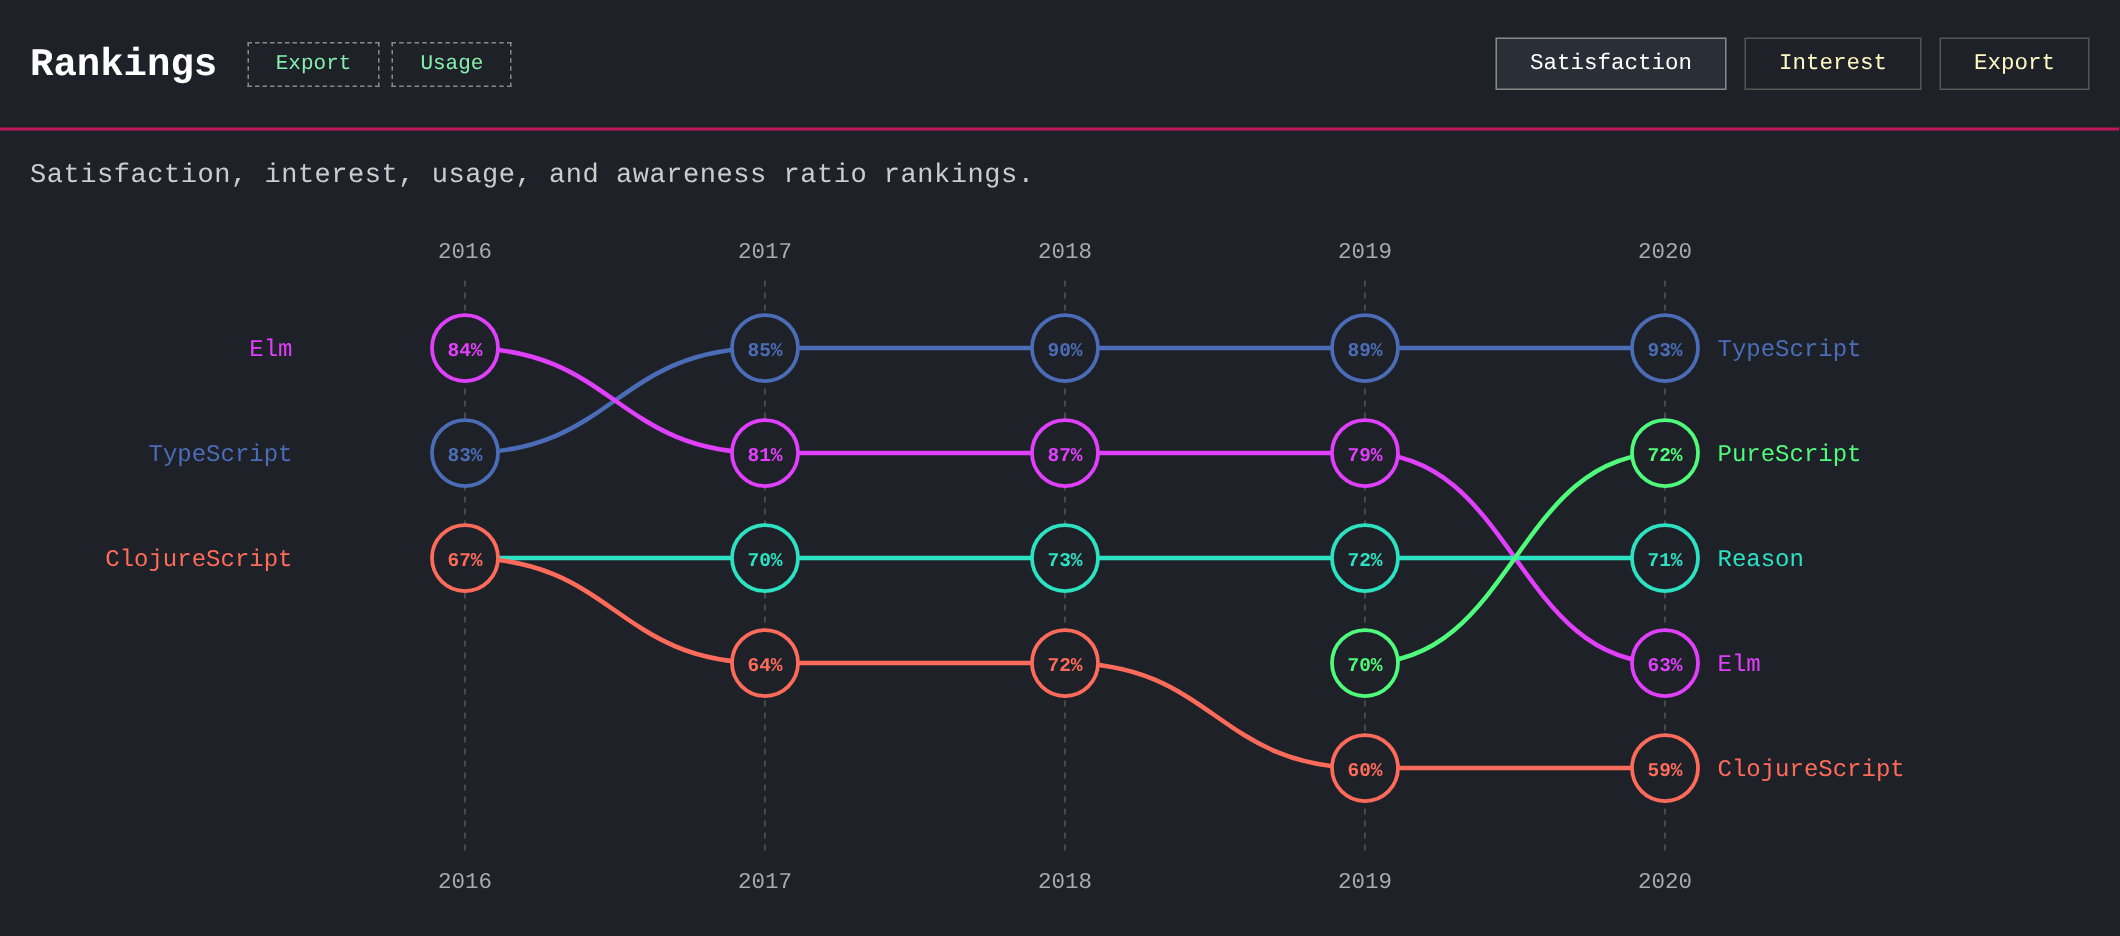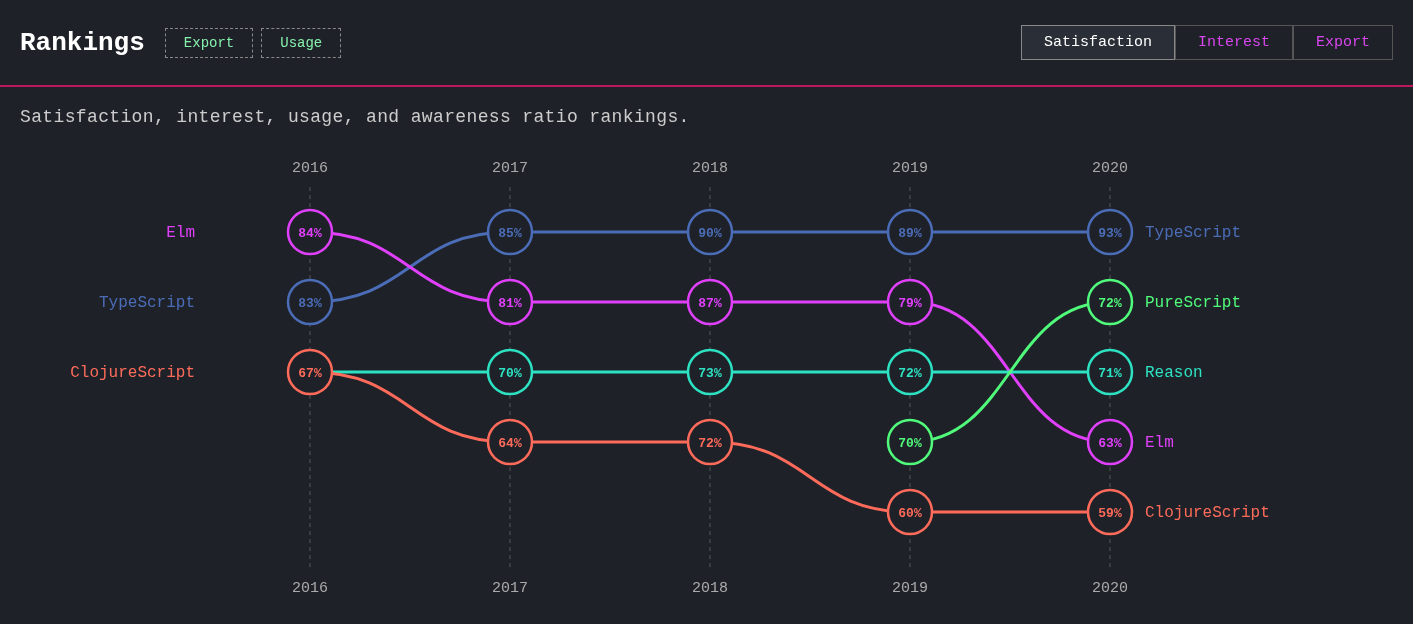--- a/index.html
+++ b/index.html
@@ -30,26 +30,26 @@
       color: #86efac;
       padding: 6px 18px;
       margin-right: 8px;
       cursor: pointer;
       font-family: inherit;
       font-size: 14px;
     }
     .tab-group {
       margin-left: auto;
       display: flex;
-      gap: 0;
+      gap: 12px;
     }
     .tab {
       border: 1px solid #555;
       background: transparent;
-      color: #d946ef;
+      color: #fef9c3;
       padding: 8px 22px;
       cursor: pointer;
       font-family: inherit;
       font-size: 15px;
     }
     .tab.active {
       border: 1px solid #888;
       color: #ffffff;
       background: #2a2e36;
     }

